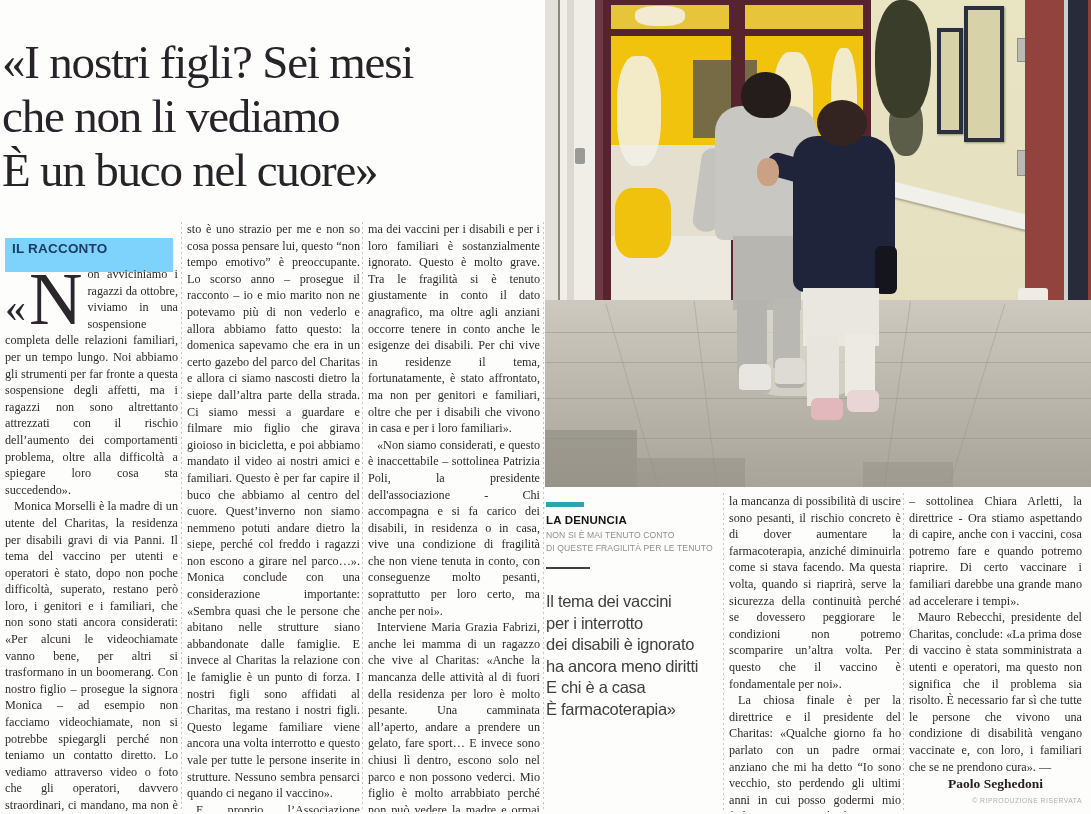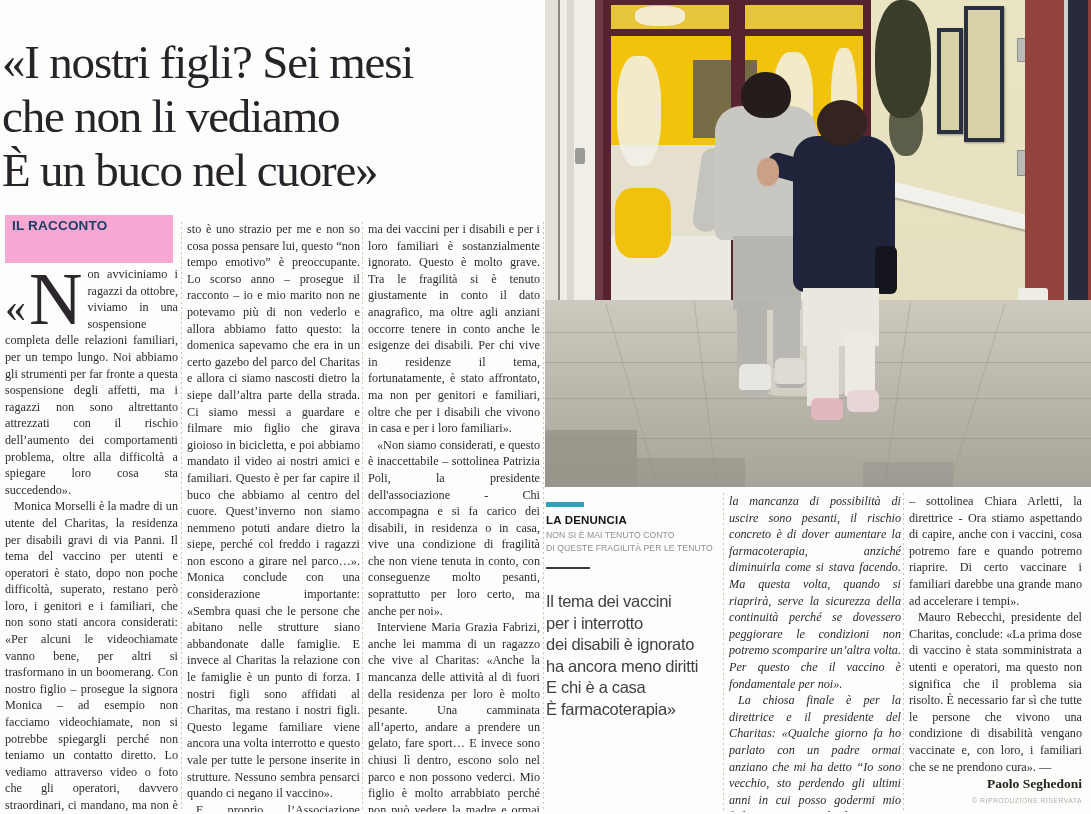--- a/index.html
+++ b/index.html
@@ -3,36 +3,36 @@
 <meta charset="utf-8">
 <style>
   html,body{margin:0;padding:0;background:#ffffff;}
   #page{position:relative;width:1091px;height:814px;background:#fdfdfb;overflow:hidden;
         font-family:"Liberation Serif",serif;color:#302a2b;}
   
   .headline{position:absolute;left:2px;top:4px;width:560px;
             font-family:"Liberation Serif",serif;font-size:47px;line-height:54px;
             color:#272329;letter-spacing:-1.2px;font-weight:500;}
   
-  .kicker{position:absolute;left:5px;top:215px;width:168px;height:48px;background:#f9a8d4;}
+  .kicker{position:absolute;left:5px;top:238px;width:168px;height:34px;background:#7dd3fc;}
   .kicker span{display:block;padding:3px 0 0 7px;font-family:"Liberation Sans",sans-serif;
                font-size:13.5px;font-weight:800;letter-spacing:.2px;color:#1b3c63;}
   
   .col{position:absolute;font-size:12.2px;line-height:16.6px;text-align:justify;
        overflow:hidden;hyphens:auto;-webkit-hyphens:auto;}
   .col p{margin:0;}
   .col p.ind{text-indent:9px;}
   .oq{float:left;font-size:42px;line-height:40px;padding:22px 3px 0 0;color:#2c272c;}
   .dc{float:left;font-size:74px;line-height:58px;padding:4px 5px 0 0;color:#2c272c;}
   #col1{left:5px;  top:266px;width:173px;height:546px;}
   #col2{left:187px;top:221px;width:173px;height:591px;}
   #col3{left:368px;top:221px;width:172px;height:591px;}
-  #col4{left:729px;top:493px;width:172px;height:319px;font-style:italic;}
+  #col4{left:729px;top:493px;width:172px;height:319px;}
   #col5{left:909px;top:493px;width:173px;height:319px;}
-  .byline{text-align:right;font-weight:700;font-size:13.5px;margin-top:1px;color:#26211f;}
+  .byline{text-align:center;font-weight:700;font-size:13.5px;margin-top:1px;color:#26211f;}
   .copyright{position:absolute;left:909px;top:797px;width:173px;text-align:right;
              font-family:"Liberation Sans",sans-serif;font-size:6.8px;letter-spacing:.5px;color:#b3afac;}
   
   .vsep{position:absolute;width:1px;
         background:repeating-linear-gradient(to bottom,#c9c6c1 0 2px,transparent 2px 5px);}
   
   .capblock{position:absolute;left:546px;top:502px;width:178px;font-family:"Liberation Sans",sans-serif;}
   .capbar{width:38px;height:5px;background:#2da4b6;}
   .captitle{margin-top:7px;font-size:11.5px;font-weight:800;letter-spacing:.2px;color:#141414;}
   .capsub{margin-top:3px;font-size:8.6px;line-height:12.5px;letter-spacing:.1px;color:#8f8f8f;}

